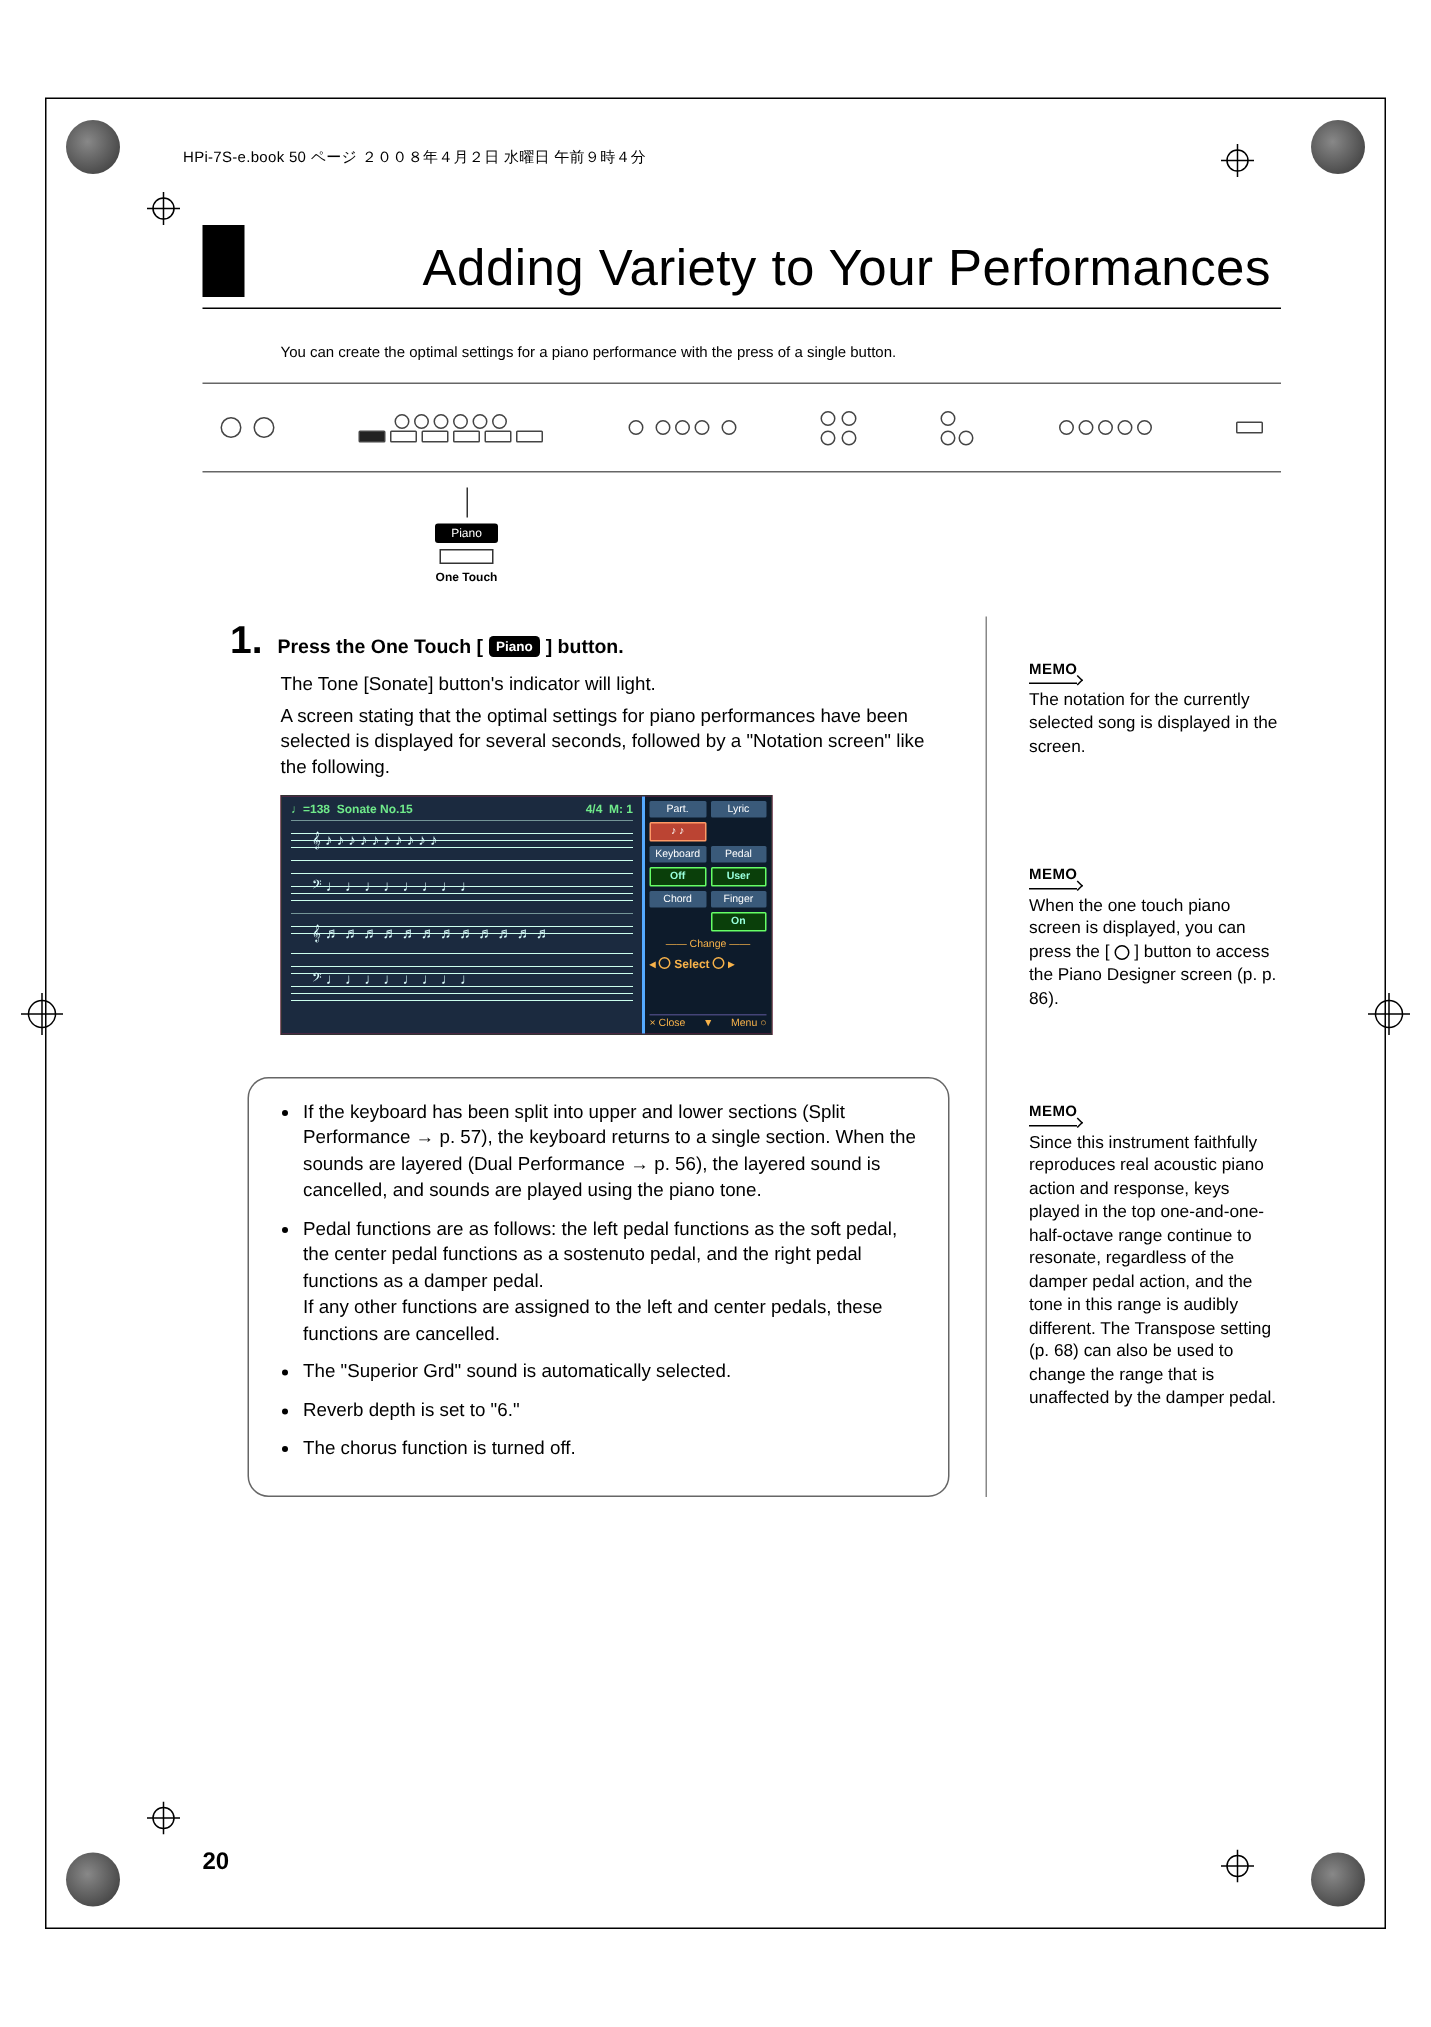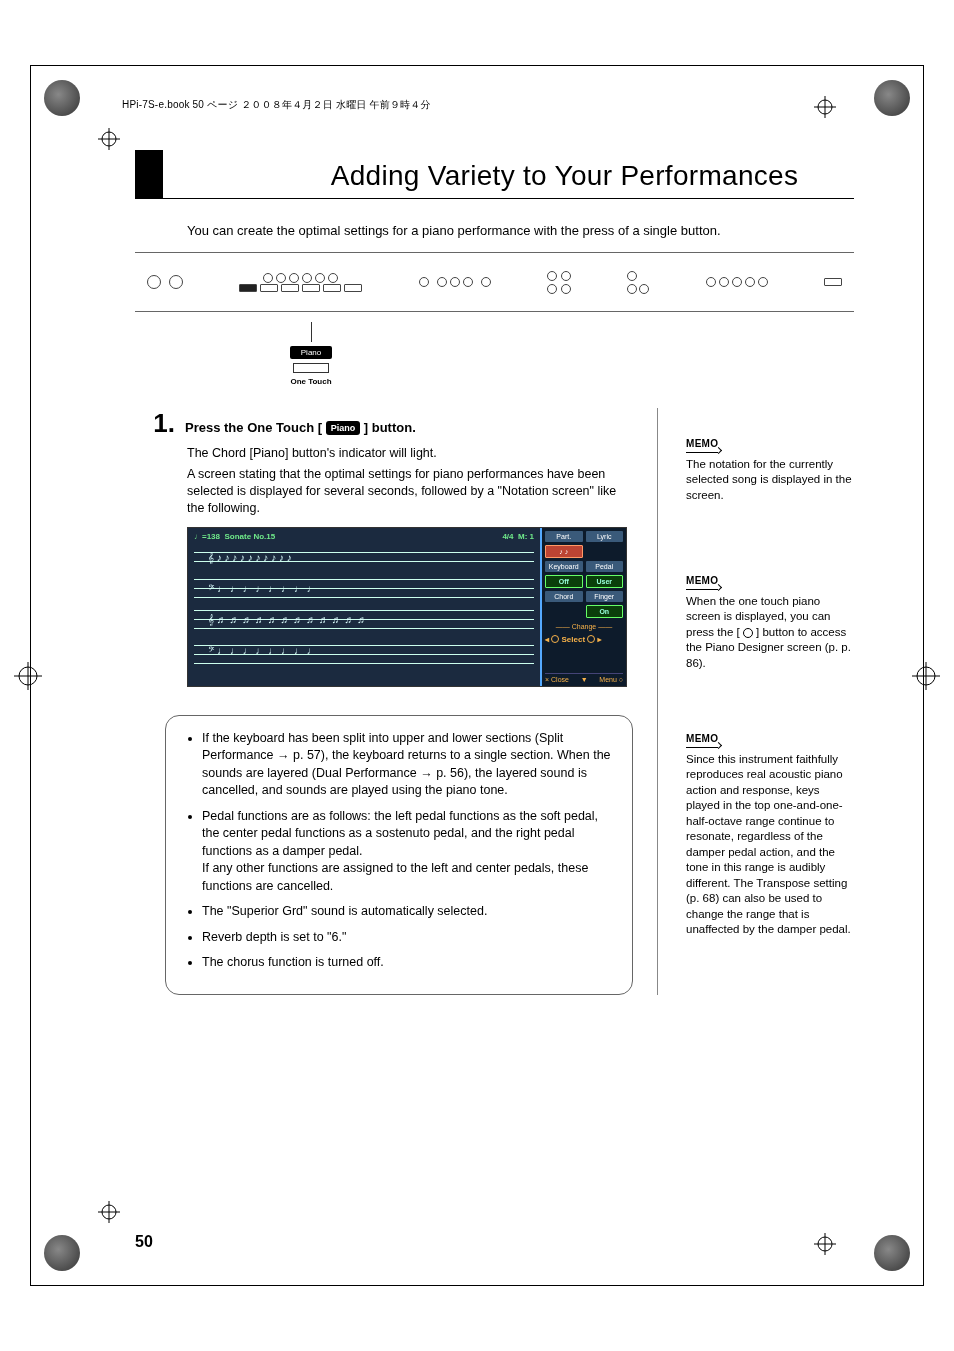--- a/index.html
+++ b/index.html
@@ -55,21 +55,21 @@
     font-family: sans-serif;
     letter-spacing: 0.2px;
   }
   .content {
     position: absolute;
     top: 150px;
     left: 135px;
     right: 100px;
   }
   .main-title {
-    font-size: 28px;
+    font-size: 34px;
     font-weight: 300;
     text-align: center;
     margin: 10px 0 6px 140px;
     letter-spacing: 0.3px;
   }
   .title-rule {
     border-bottom: 1.5px solid #000;
     margin-bottom: 24px;
   }
   .black-tab {
@@ -82,21 +82,21 @@
   }
   .section-bar {
     background: #555;
     color: #fff;
     font-size: 21px;
     font-weight: 600;
     padding: 8px 14px 10px;
     letter-spacing: 0.3px;
   }
   .intro {
-    font-size: 13px;
+    font-size: 10px;
     margin: 10px 0 14px 52px;
   }
   .panel-diagram {
     border-top: 1px solid #666;
     border-bottom: 1px solid #666;
     height: 60px;
     margin: 4px 0 10px;
     display: flex;
     align-items: center;
     justify-content: space-between;
@@ -172,21 +172,21 @@
     position: relative;
     top: -1px;
   }
   .body-p {
     font-size: 12.5px;
     margin: 4px 0 4px 52px;
     line-height: 1.35;
   }
   .screen-shot {
     margin: 10px 0 10px 52px;
-    width: 440px;
+    width: 328px;
     height: 160px;
     background: #be185d;
     border: 1px solid #333;
     display: flex;
     font-size: 8px;
     color: #9fd;
   }
   .notation-area {
     flex: 1;
     padding: 4px 6px;
@@ -436,21 +436,21 @@
   <div class="two-col">
     <div class="col-main">
       <div class="step">
         <div class="step-num">1.</div>
         <div class="step-title">
           <span>Press the One Touch [</span>
           <span class="piano-inline">Piano</span>
           <span>] button.</span>
         </div>
       </div>
-      <p class="body-p">The Chord [Piano] button's indicator will light.</p>
+      <p class="body-p">The Tone [Sonate] button's indicator will light.</p>
       <p class="body-p">A screen stating that the optimal settings for piano performances have been selected is displayed for several seconds, followed by a "Notation screen" like the following.</p>
 
       <div class="screen-shot">
         <div class="notation-area">
           <div class="notation-header">
             <span><span>♩=138</span>&nbsp;&nbsp;<span>Sonate No.15</span></span>
             <span><span>4/4</span>&nbsp;&nbsp;<span>M:   1</span></span>
           </div>
           <div class="staff">
               <div class="notes">𝄞 ♪ ♪ ♪ ♪ ♪ ♪ ♪ ♪ ♪ ♪</div>
@@ -524,13 +524,13 @@
         </div>
       </div>
       <div class="memo-block" style="margin-top:60px">
         <div class="memo-hdr">MEMO</div>
         <div>Since this instrument faithfully reproduces real acoustic piano action and response, keys played in the top one-and-one-half-octave range continue to resonate, regardless of the damper pedal action, and the tone in this range is audibly different. The Transpose setting (p. 68) can also be used to change the range that is unaffected by the damper pedal.</div>
       </div>
     </div>
   </div>
 </div>
 
-<div class="page-num">50</div>
+<div class="page-num">20</div>
 
 </body></html>

